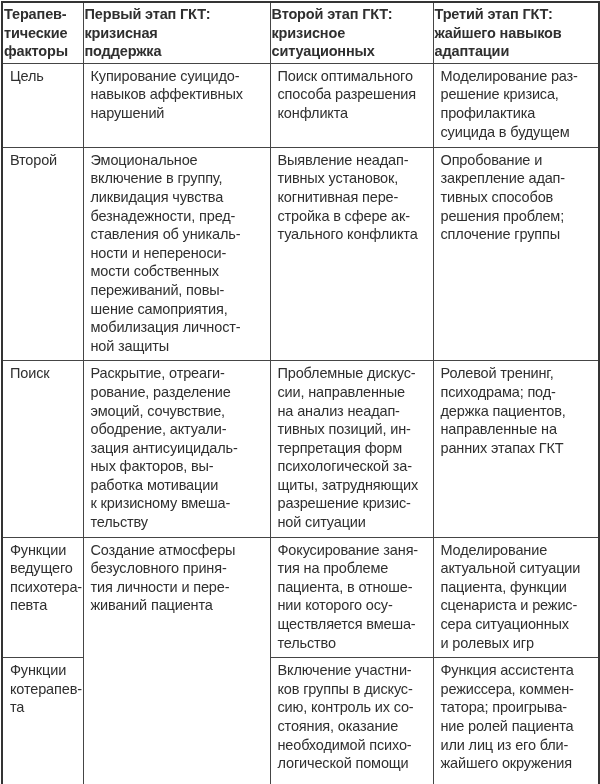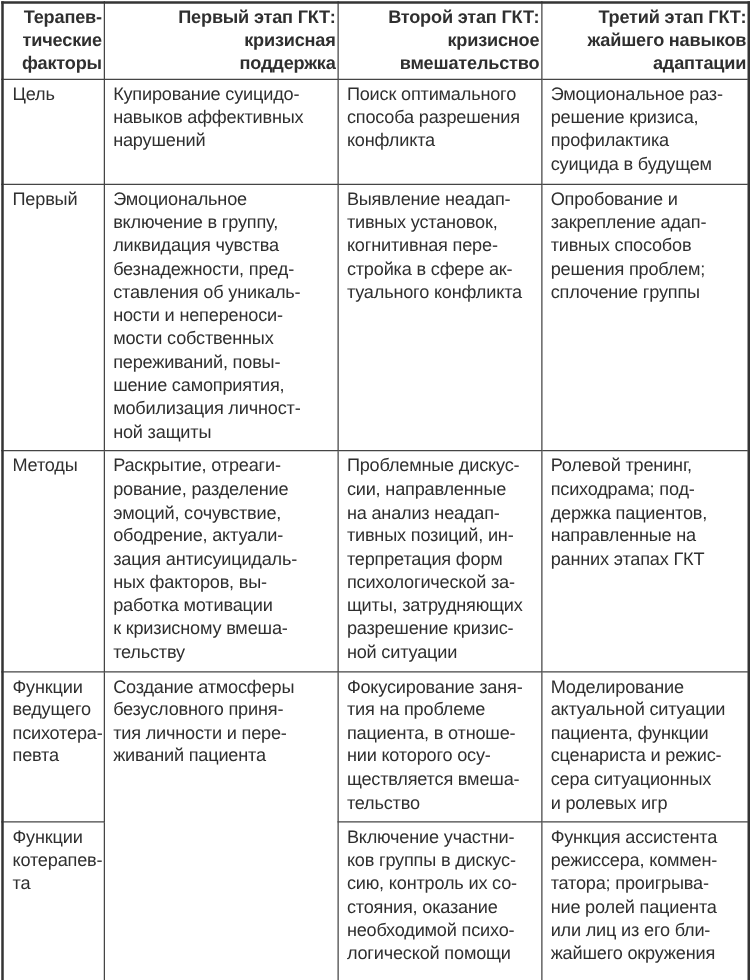--- a/index.html
+++ b/index.html
@@ -30,21 +30,21 @@
     border: 1.4px solid #454545;
     box-sizing: border-box;
     font-size: 14.5px;
     line-height: 18.6px;
     letter-spacing: -0.15px;
     white-space: pre;
     overflow: visible;
   }
   .gkt-table th {
     font-weight: bold;
-    text-align: right;
+    text-align: left;
     vertical-align: middle;
     padding: 2px 1px;
   }
   .gkt-table td {
     text-align: left;
     vertical-align: top;
     padding: 3px 3px 5px 7px;
   }
   col.c-factors { width: 81px; }
   col.c-stage1  { width: 187px; }
@@ -71,42 +71,42 @@
     <tbody>
       <tr class="r-header">
         <th>Терапев-
 тические
 факторы</th>
         <th>Первый этап ГКТ:
 кризисная
 поддержка</th>
         <th>Второй этап ГКТ:
 кризисное
-вмешательство</th>
+ситуационных</th>
         <th>Третий этап ГКТ:
 жайшего навыков
 адаптации</th>
       </tr>
 
       <tr class="r-goal">
         <td>Цель</td>
         <td>Купирование суицидо-
 навыков аффективных
 нарушений</td>
         <td>Поиск оптимального
 способа разрешения
 конфликта</td>
-        <td>Эмоциональное раз-
+        <td>Моделирование раз-
 решение кризиса,
 профилактика
 суицида в будущем</td>
       </tr>
 
       <tr class="r-tasks">
-        <td>Первый</td>
+        <td>Второй</td>
         <td>Эмоциональное
 включение в группу,
 ликвидация чувства
 безнадежности, пред-
 ставления об уникаль-
 ности и непереноси-
 мости собственных
 переживаний, повы-
 шение самоприятия,
 мобилизация личност-
@@ -117,21 +117,21 @@
 стройка в сфере ак-
 туального конфликта</td>
         <td>Опробование и
 закрепление адап-
 тивных способов
 решения проблем;
 сплочение группы</td>
       </tr>
 
       <tr class="r-methods">
-        <td>Методы</td>
+        <td>Поиск</td>
         <td>Раскрытие, отреаги-
 рование, разделение
 эмоций, сочувствие,
 ободрение, актуали-
 зация антисуицидаль-
 ных факторов, вы-
 работка мотивации
 к кризисному вмеша-
 тельству</td>
         <td>Проблемные дискус-

